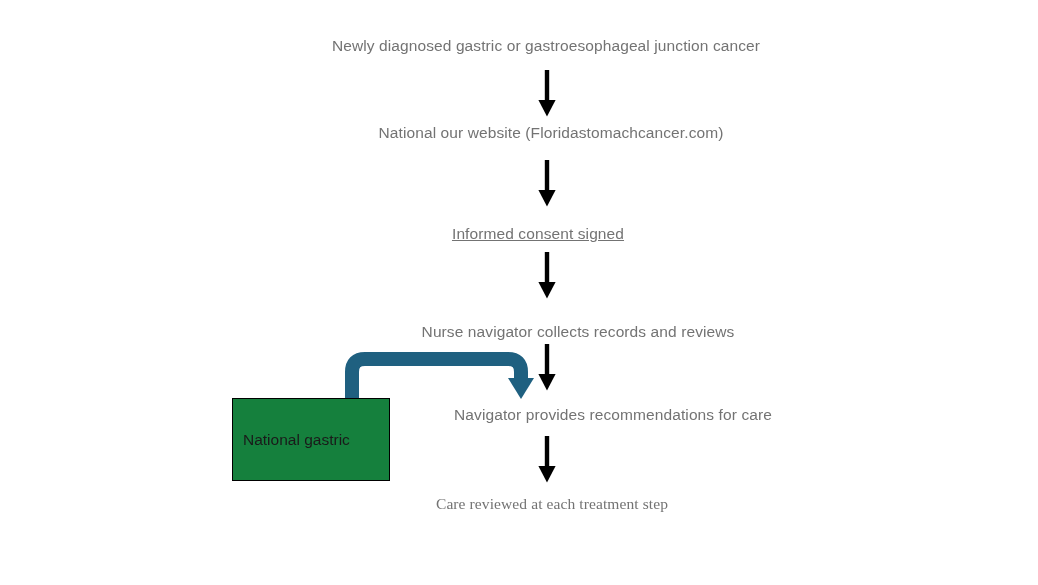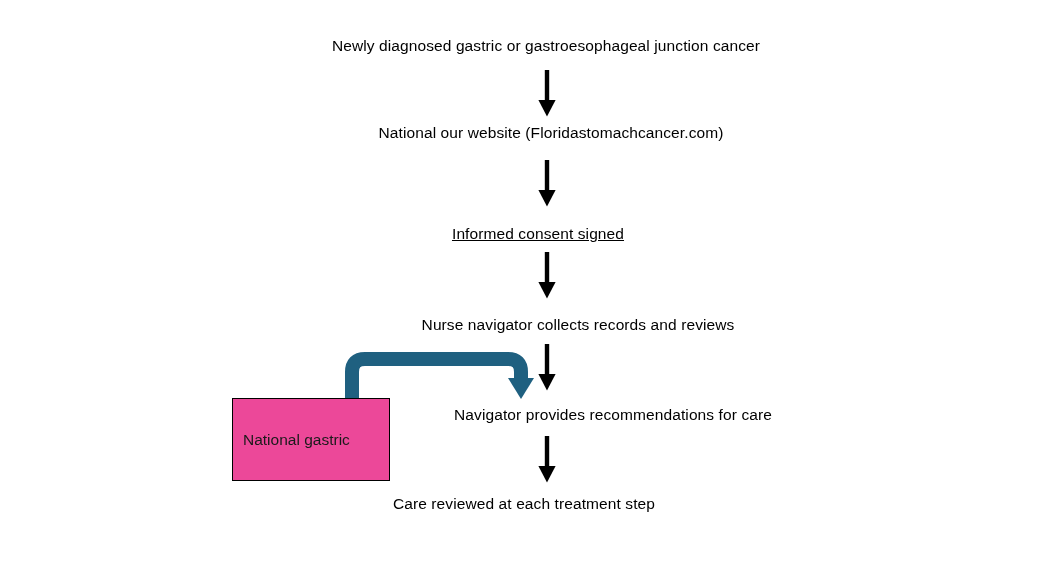--- a/index.html
+++ b/index.html
@@ -16,37 +16,37 @@
     position: relative;
     width: 1038px;
     height: 585px;
     background: #ffffff;
     overflow: hidden;
   }
   .node-text {
     position: absolute;
     font-size: 15.5px;
     line-height: 1.25;
-    color: #000000;
+    color: #737373;
     text-align: center;
     white-space: nowrap;
     transform: translateX(-50%);
     letter-spacing: 0.1px;
   }
   .arrow-svg {
     position: absolute;
     overflow: visible;
   }
   .guidelines-box {
     position: absolute;
     left: 232px;
     top: 398px;
     width: 158px;
     height: 83px;
-    background: #ec4899;
+    background: #15803d;
     border: 1.4px solid #000000;
     box-sizing: border-box;
     display: flex;
     flex-direction: column;
     justify-content: center;
     padding-left: 10px;
     padding-right: 8px;
   }
   .guidelines-box .gl-line {
     font-size: 15.5px;
@@ -75,21 +75,21 @@
     <polygon points="0.4,30 17.6,30 9,46.5" fill="#000000"></polygon>
   </svg>
 
   <div class="node-text" style="left:538px; top:224px;text-decoration:underline;">Informed consent signed</div>
 
   <svg class="arrow-svg" style="left:538px; top:252px;" width="18" height="48" viewBox="0 0 18 48">
     <rect x="6.8" y="0" width="4.4" height="32" fill="#000000"></rect>
     <polygon points="0.4,30 17.6,30 9,46.5" fill="#000000"></polygon>
   </svg>
 
-  <div class="node-text" style="left:578px; top:315px;text-align:center;">Nurse navigator collects records and reviews</div>
+  <div class="node-text" style="left:578px; top:322px;text-align:center;">Nurse navigator collects records and reviews</div>
 
   <svg class="arrow-svg" style="left:538px; top:344px;" width="18" height="48" viewBox="0 0 18 48">
     <rect x="6.8" y="0" width="4.4" height="32" fill="#000000"></rect>
     <polygon points="0.4,30 17.6,30 9,46.5" fill="#000000"></polygon>
   </svg>
 
   <svg class="arrow-svg" style="left:330px; top:348px;" width="220" height="60" viewBox="0 0 220 60">
     <path d="M 22 52
              L 22 24
              Q 22 11 35 11
@@ -103,15 +103,15 @@
 
   <div class="guidelines-box">
     <div class="gl-line">National gastric</div>
   </div>
 
   <svg class="arrow-svg" style="left:538px; top:436px;" width="18" height="48" viewBox="0 0 18 48">
     <rect x="6.8" y="0" width="4.4" height="32" fill="#000000"></rect>
     <polygon points="0.4,30 17.6,30 9,46.5" fill="#000000"></polygon>
   </svg>
 
-  <div class="node-text" style="left:524px; top:494px;">Care reviewed at each treatment step</div>
+  <div class="node-text" style="left:552px; top:494px;font-family:Liberation Serif, serif;">Care reviewed at each treatment step</div>
 
 </div>
 
 </body></html>

